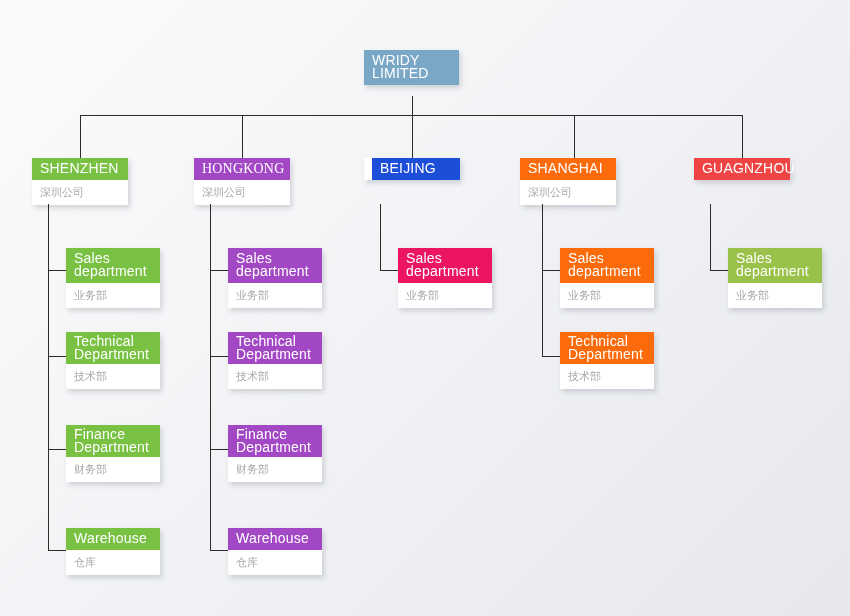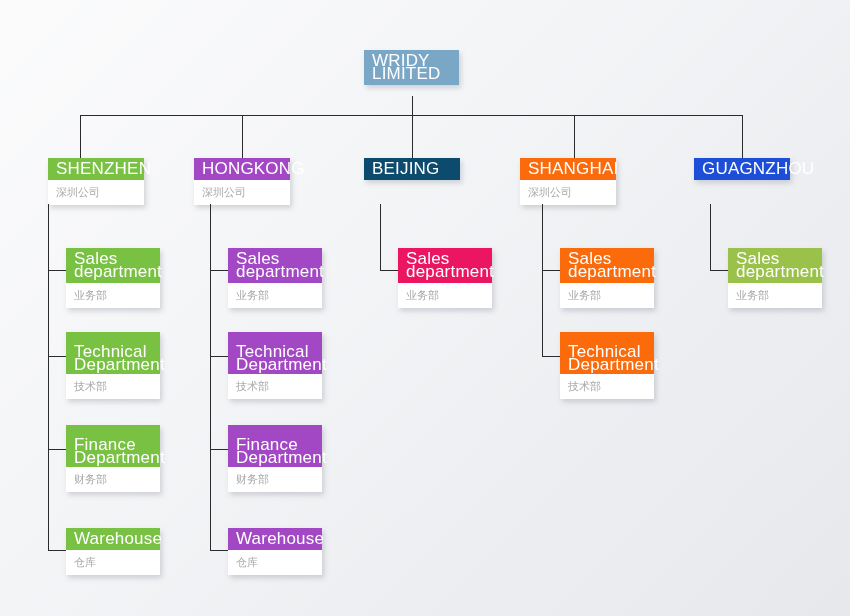--- a/index.html
+++ b/index.html
@@ -18,49 +18,49 @@
 
   
   .node{
     position:absolute;
     background:#ffffff;
     box-shadow:2px 3px 5px rgba(120,125,135,.30);
     box-sizing:border-box;
   }
   .node .head{
     color:#ffffff;
-    font-size:17px;
+    font-size:14px;
     line-height:13px;
     padding:4px 8px 5px 8px;
     letter-spacing:.2px;
     min-height:22px;
     box-sizing:border-box;
     white-space:pre-line;
   }
   .node .sub{
     color:#a9a9a9;
     font-size:11px;
     line-height:14px;
     padding:5px 8px 6px 8px;
     background:#ffffff;
     white-space:nowrap;
   }
-  .node.two .head{padding-top:13px;padding-bottom:3px;}
+  .node.two .head{padding-top:3px;padding-bottom:3px;}
 </style>
 </head>
 <body>
 
 <div id="stage">
     <div class="node" style="left: 364px; top: 50px; width: 95px;">
       <div class="head" style="background: rgb(123, 167, 199);">WRIDY LIMITED</div>
     </div>
     <div class="conn v" style="left: 412px; top: 96px; height: 19px; background: rgb(43, 43, 43);"></div>
     <div class="conn h" style="left: 80px; top: 115px; width: 662px; background: rgb(43, 43, 43);"></div>
     <div class="conn v" style="left: 80px; top: 115px; height: 43px; background: rgb(43, 43, 43);"></div>
-    <div class="node" style="left: 32px; top: 158px; width: 96px; margin-left: 16px;">
+    <div class="node" style="left: 32px; top: 158px; width: 96px;">
       <div class="head" style="background: rgb(121, 193, 67);">SHENZHEN</div>
       <div class="sub">深圳公司</div>
     </div>
     <div class="conn h" style="left: 48px; top: 270px; width: 18px; background: rgb(43, 43, 43);"></div>
     <div class="node" style="left: 66px; top: 248px; width: 94px;">
       <div class="head" style="background: rgb(121, 193, 67);">Sales department</div>
       <div class="sub">业务部</div>
     </div>
     <div class="conn h" style="left: 48px; top: 356px; width: 18px; background: rgb(43, 43, 43);"></div>
     <div class="node two" style="left: 66px; top: 332px; width: 94px;">
@@ -74,21 +74,21 @@
 Department</div>
       <div class="sub">财务部</div>
     </div>
     <div class="conn h" style="left: 48px; top: 550px; width: 18px; background: rgb(43, 43, 43);"></div>
     <div class="node" style="left: 66px; top: 528px; width: 94px;">
       <div class="head" style="background: rgb(121, 193, 67);">Warehouse</div>
       <div class="sub">仓库</div>
     </div>
     <div class="conn v" style="left: 48px; top: 204px; height: 346px; background: rgb(43, 43, 43);"></div>
     <div class="conn v" style="left: 242px; top: 115px; height: 43px; background: rgb(43, 43, 43);"></div>
-    <div class="node" style="left: 194px; top: 158px; width: 96px;">
+    <div class="node" style="left: 194px; top: 158px; width: 96px; font-family: Liberation Serif, serif;">
       <div class="head" style="background: rgb(163, 72, 196);">HONGKONG</div>
       <div class="sub">深圳公司</div>
     </div>
     <div class="conn h" style="left: 210px; top: 270px; width: 18px; background: rgb(43, 43, 43);"></div>
     <div class="node" style="left: 228px; top: 248px; width: 94px;">
       <div class="head" style="background: rgb(163, 72, 196);">Sales department</div>
       <div class="sub">业务部</div>
     </div>
     <div class="conn h" style="left: 210px; top: 356px; width: 18px; background: rgb(43, 43, 43);"></div>
     <div class="node two" style="left: 228px; top: 332px; width: 94px;">
@@ -103,21 +103,21 @@
       <div class="sub">财务部</div>
     </div>
     <div class="conn h" style="left: 210px; top: 550px; width: 18px; background: rgb(43, 43, 43);"></div>
     <div class="node" style="left: 228px; top: 528px; width: 94px;">
       <div class="head" style="background: rgb(163, 72, 196);">Warehouse</div>
       <div class="sub">仓库</div>
     </div>
     <div class="conn v" style="left: 210px; top: 204px; height: 346px; background: rgb(43, 43, 43);"></div>
     <div class="conn v" style="left: 412px; top: 115px; height: 43px; background: rgb(43, 43, 43);"></div>
     <div class="node" style="left: 364px; top: 158px; width: 96px;">
-      <div class="head" style="background: #0c4a6e;">BEIJING</div>
+      <div class="head" style="background: #1d4ed8; margin-left: 8px;">BEIJING</div>
     </div>
     <div class="conn h" style="left: 380px; top: 270px; width: 18px; background: rgb(43, 43, 43);"></div>
     <div class="node" style="left: 398px; top: 248px; width: 94px;">
       <div class="head" style="background: rgb(236, 21, 97);">Sales department</div>
       <div class="sub">业务部</div>
     </div>
     <div class="conn v" style="left: 380px; top: 204px; height: 66px; background: rgb(43, 43, 43);"></div>
     <div class="conn v" style="left: 574px; top: 115px; height: 43px; background: rgb(43, 43, 43);"></div>
     <div class="node" style="left: 520px; top: 158px; width: 96px;">
       <div class="head" style="background: rgb(251, 106, 11);">SHANGHAI</div>
@@ -130,21 +130,21 @@
     </div>
     <div class="conn h" style="left: 542px; top: 356px; width: 18px; background: rgb(43, 43, 43);"></div>
     <div class="node two" style="left: 560px; top: 332px; width: 94px;">
       <div class="head" style="background: rgb(251, 106, 11);">Technical
 Department</div>
       <div class="sub">技术部</div>
     </div>
     <div class="conn v" style="left: 542px; top: 204px; height: 152px; background: rgb(43, 43, 43);"></div>
     <div class="conn v" style="left: 742px; top: 115px; height: 43px; background: rgb(43, 43, 43);"></div>
     <div class="node" style="left: 694px; top: 158px; width: 96px;">
-      <div class="head" style="background: #1d4ed8;">GUAGNZHOU</div>
+      <div class="head" style="background: #ef4444;">GUAGNZHOU</div>
     </div>
     <div class="conn h" style="left: 710px; top: 270px; width: 18px; background: rgb(43, 43, 43);"></div>
     <div class="node" style="left: 728px; top: 248px; width: 94px;">
       <div class="head" style="background: rgb(154, 194, 74);">Sales department</div>
       <div class="sub">业务部</div>
     </div>
     <div class="conn v" style="left: 710px; top: 204px; height: 66px; background: rgb(43, 43, 43);"></div>
   </div>
 
 </body></html>

